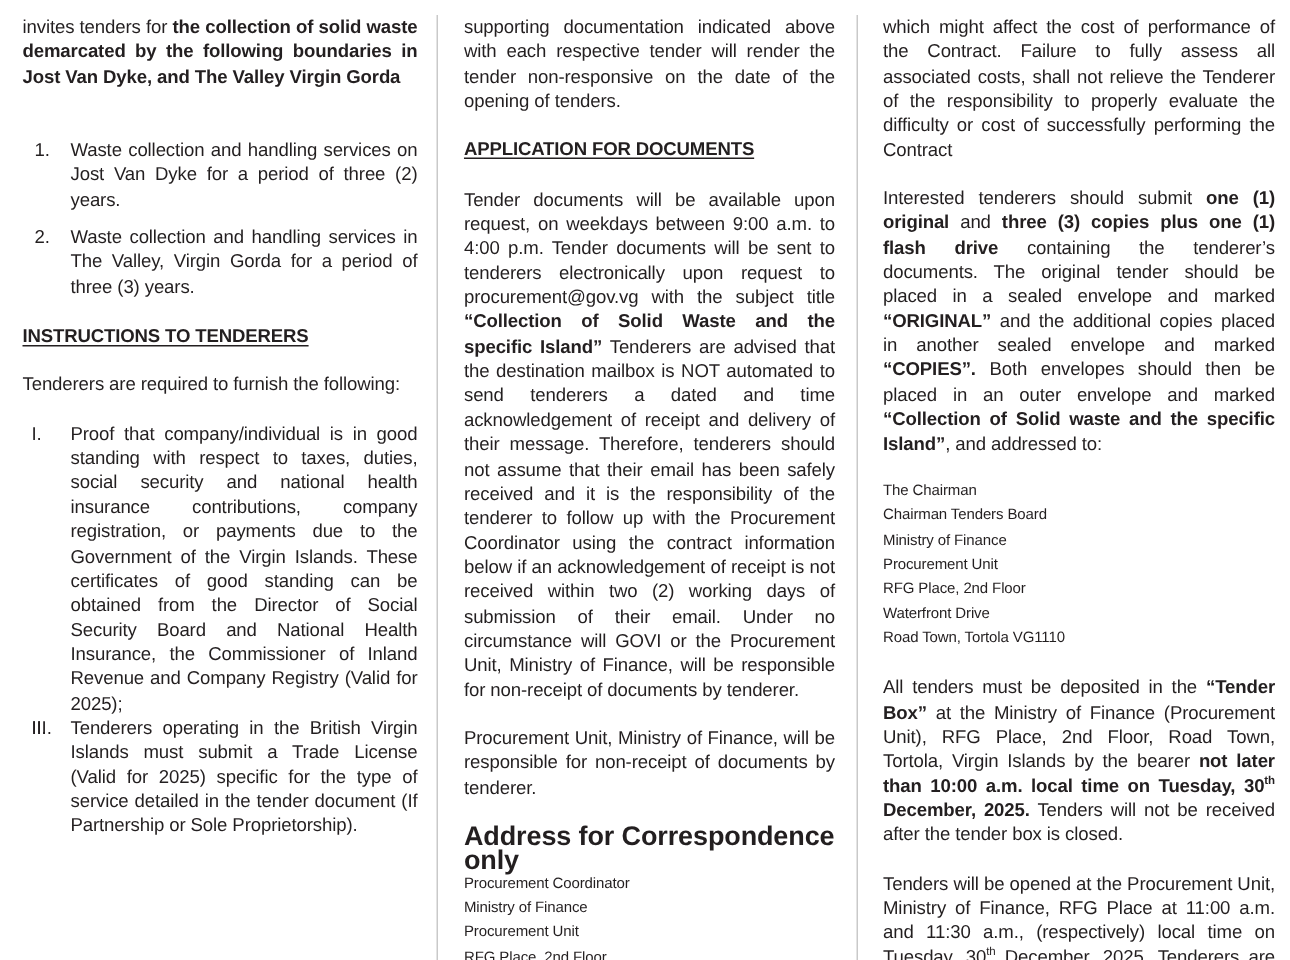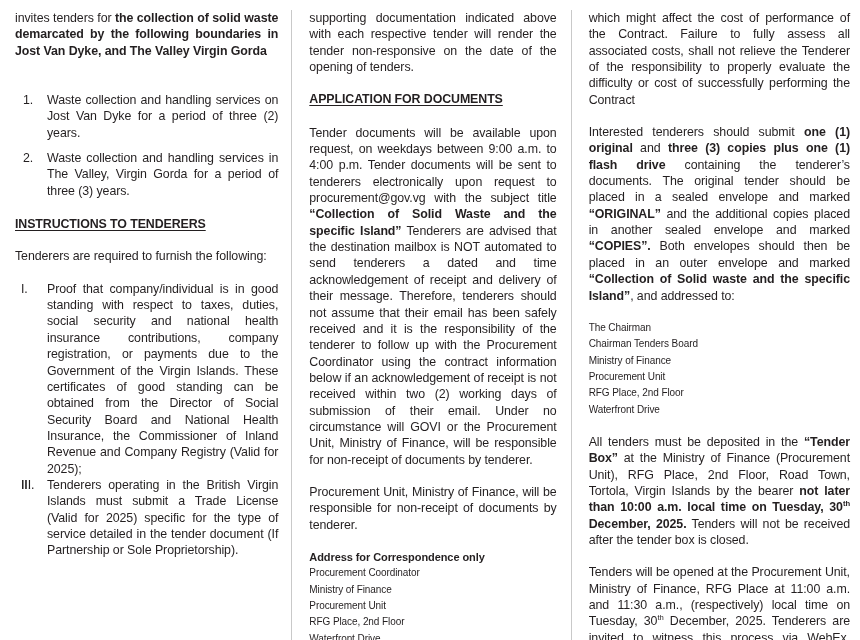--- a/index.html
+++ b/index.html
@@ -101,21 +101,21 @@
   ol.romanlist > li .marker { left: 6px; }
   .li-text { display: block; text-align: justify; }
   .li-text.last-left { text-align-last: left; }
   .addr-line {
     font-size: 10px;
     line-height: 16.35px;
     letter-spacing: -0.08px;
     white-space: nowrap;
   }
   .addr-head {
-    font-size: 11px;
+    font-size: 18px;
     line-height: 16.35px;
     font-weight: bold;
     letter-spacing: -0.08px;
   }
 </style>
 </head>
 <body>
 
 <div class="page">
 
@@ -207,20 +207,21 @@
     <p><span>Interested tenderers should submit </span><span class="b">one (1) original</span><span> and </span><span class="b">three (3) copies plus one (1) flash drive</span><span> containing the tenderer’s documents. The original tender should be placed in a sealed envelope and marked </span><span class="b">“ORIGINAL”</span><span> and the additional copies placed in another sealed envelope and marked </span><span class="b">“COPIES”.</span><span> Both envelopes should then be placed in an outer envelope and marked </span><span class="b">“Collection of Solid waste and the specific Island”</span><span>, and addressed to:</span></p>
 
     <div class="spacer-sm"></div>
 
     <div class="addr-line">The Chairman</div>
     <div class="addr-line">Chairman Tenders Board</div>
     <div class="addr-line">Ministry of Finance</div>
     <div class="addr-line">Procurement Unit</div>
     <div class="addr-line">RFG Place, 2nd Floor</div>
     <div class="addr-line">Waterfront Drive</div>
+    <div class="addr-line">Road Town, Tortola VG1110</div>
 
     <div class="spacer-sm"></div>
 
     <p><span>All tenders must be deposited in the </span><span class="b">“Tender Box”</span><span> at the Ministry of Finance (Procurement Unit), RFG Place, 2nd Floor, Road Town, Tortola, Virgin Islands by the bearer </span><span class="b"><span>not later than 10:00 a.m. local time on Tuesday, 30</span><sup>th</sup><span> December, 2025.</span></span><span> Tenders will not be received after the tender box is closed.</span></p>
 
     <div class="spacer-sm"></div>
 
     <p><span>Tenders will be opened at the Procurement Unit, Ministry of Finance, RFG Place at 11:00 a.m. and 11:30 a.m., (respectively) local time on Tuesday, 30</span><sup>th</sup><span> December, 2025. Tenderers are invited to witness this process via WebEx. Tenderers will be provided with the access</span></p>
 
   </div>

